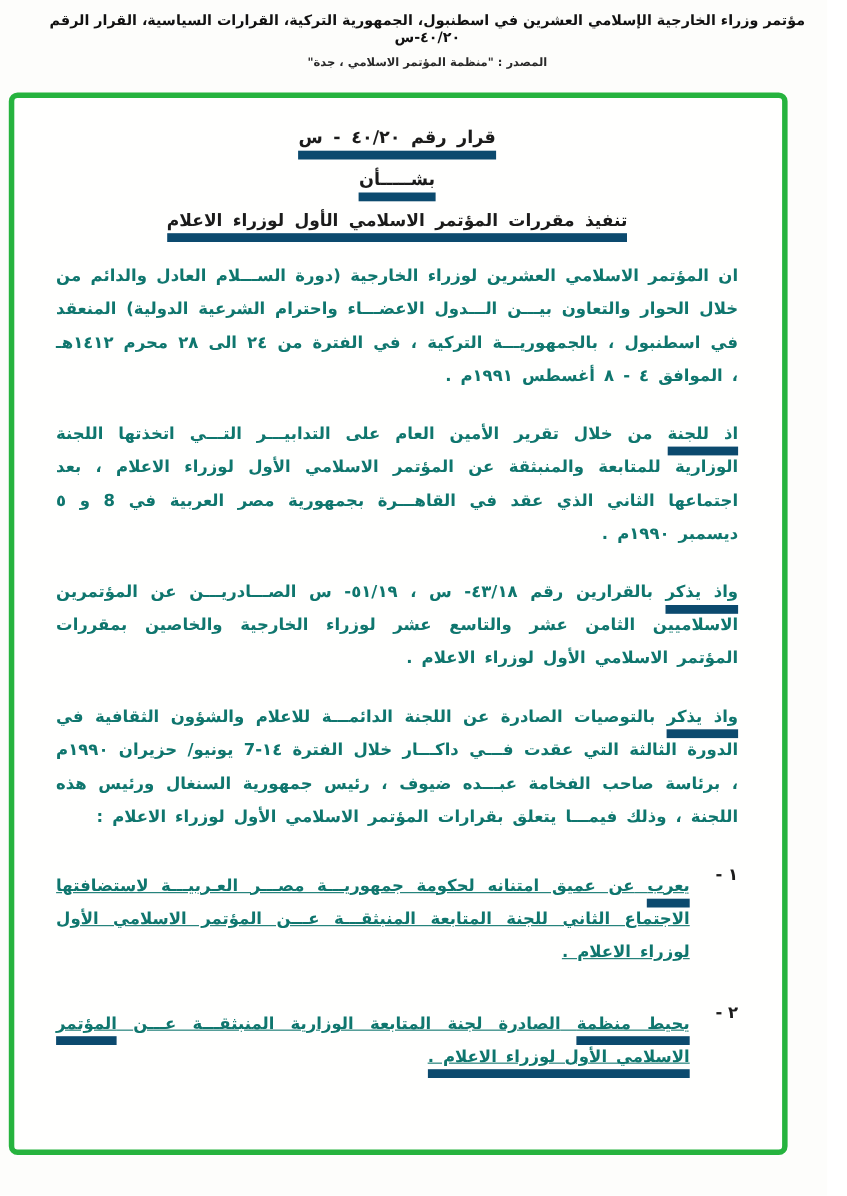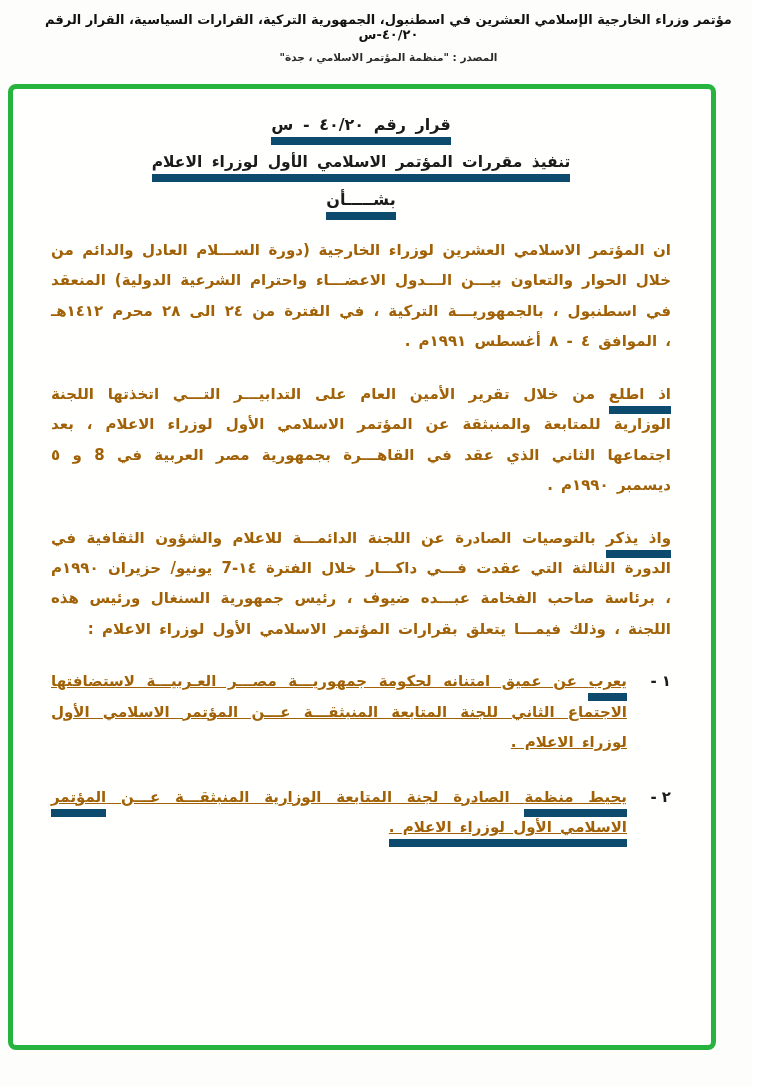--- a/index.html
+++ b/index.html
@@ -58,21 +58,22 @@
     border-bottom: 8px solid #0c4a6e;
     padding-bottom: 3px;
   }
   .para {
     font-size: 15px;
     font-weight: bold;
     line-height: 2.03;
     text-align: justify;
     word-spacing: 3px;
     margin-bottom: 22px;
-    color: #a16207;
+    color: #0f766e;
+    margin-top: 10px;
   }
   .item {
     display: flex;
     align-items: flex-start;
     gap: 10px;
     margin-bottom: 24px;
   }
   .item-num {
     flex: 0 0 34px;
     font-size: 15px;
@@ -91,37 +92,41 @@
     <div class="header-line1">مؤتمر وزراء الخارجية الإسلامي العشرين في اسطنبول، الجمهورية التركية، القرارات السياسية، القرار الرقم ٤٠/٢٠-س</div>
     <div class="header-line2">المصدر : "منظمة المؤتمر الاسلامي ، جدة"</div>
   </header>
 
   <div class="green-frame" style="border-color: rgb(38, 179, 62);">
 
     <div class="doc-head">
       <div class="doc-title">
         <span class="u">قرار رقم ٤٠/٢٠ - س</span>
       </div>
+      <div class="doc-title">
+        <span class="u">بشـــــأن</span>
+      </div>
       <div class="doc-title subject">
         <span class="u">تنفيذ مقررات المؤتمر الاسلامي الأول لوزراء الاعلام</span>
-      </div>
-      <div class="doc-title">
-        <span class="u">بشـــــأن</span>
       </div>
     </div>
 
     <p class="para">
       <span>ان المؤتمر الاسلامي العشرين لوزراء الخارجية (دورة الســـلام العادل والدائم من خلال الحوار والتعاون بيـــن الـــدول الاعضـــاء واحترام الشرعية الدولية) المنعقد في اسطنبول ، بالجمهوريـــة التركية ، في الفترة من ٢٤ الى ٢٨ محرم ١٤١٢هـ ، الموافق ٤ - ٨ أغسطس ١٩٩١م .</span>
     </p>
 
     <p class="para">
-      <span class="u">اذ اطلع</span>
+      <span class="u">اذ للجنة</span>
       <span>من خلال تقرير الأمين العام على التدابيـــر التـــي اتخذتها اللجنة الوزارية للمتابعة والمنبثقة عن المؤتمر الاسلامي الأول لوزراء الاعلام ، بعد اجتماعها الثاني الذي عقد في القاهـــرة بجمهورية مصر العربية في 8 و ٥ ديسمبر ١٩٩٠م .</span>
     </p>
 
+    <p class="para">
+      <span class="u">واذ يذكر</span>
+      <span>بالقرارين رقم ٤٣/١٨- س ، ٥١/١٩- س الصـــادريـــن عن المؤتمرين الاسلاميين الثامن عشر والتاسع عشر لوزراء الخارجية والخاصين بمقررات المؤتمر الاسلامي الأول لوزراء الاعلام .</span>
+    </p>
 
     <p class="para">
       <span class="u">واذ يذكر</span>
       <span>بالتوصيات الصادرة عن اللجنة الدائمـــة للاعلام والشؤون الثقافية في الدورة الثالثة التي عقدت فـــي داكـــار خلال الفترة ١٤-7 يونيو/ حزيران ١٩٩٠م ، برئاسة صاحب الفخامة عبـــده ضيوف ، رئيس جمهورية السنغال ورئيس هذه اللجنة ، وذلك فيمـــا يتعلق بقرارات المؤتمر الاسلامي الأول لوزراء الاعلام :</span>
     </p>
 
     <div class="item">
       <span class="item-num">١ -</span>
       <p class="para item-body">
         <span class="u">يعرب</span>

